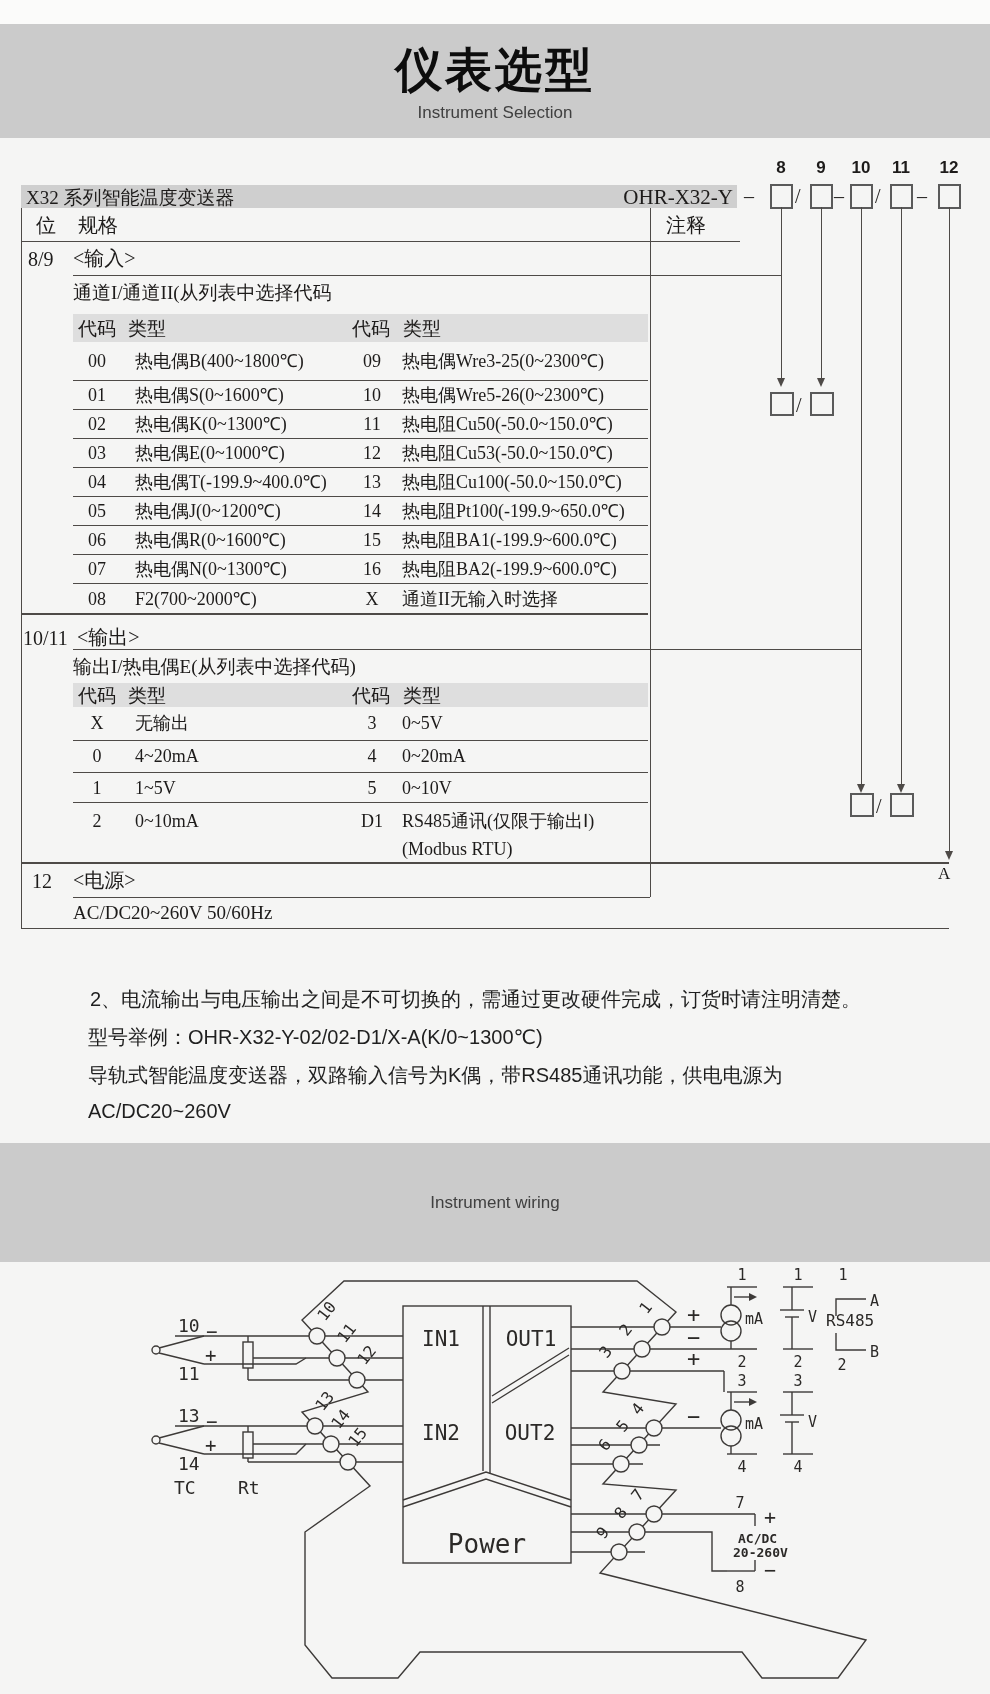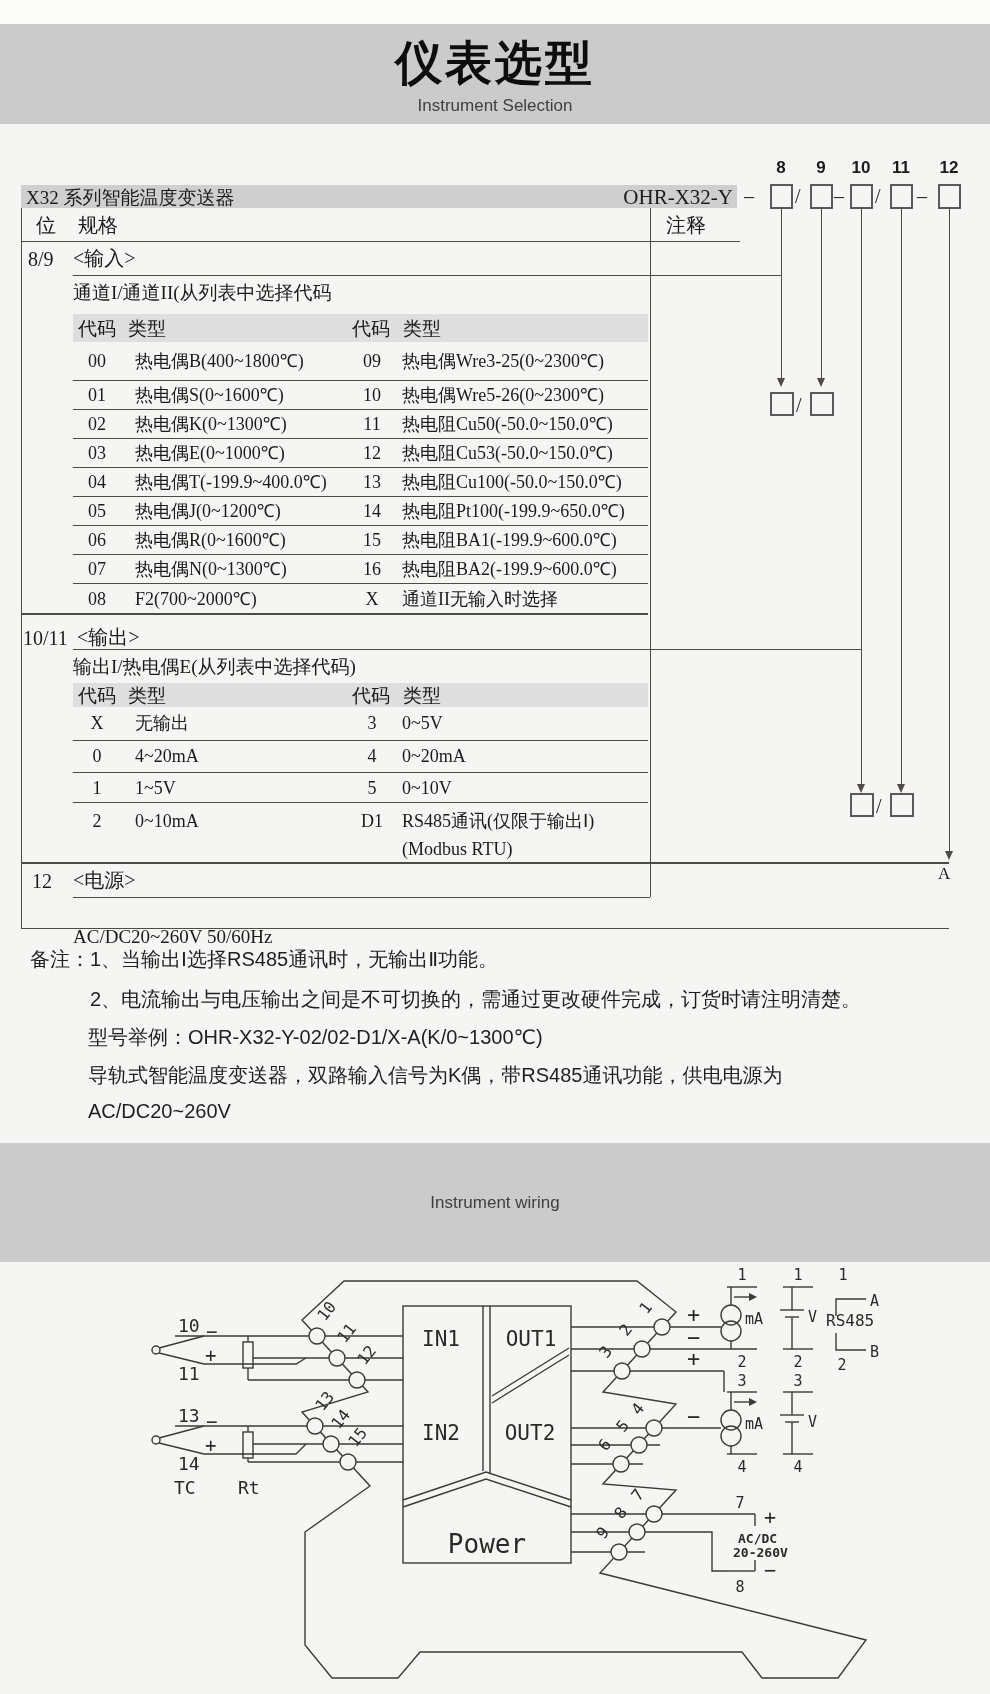--- a/index.html
+++ b/index.html
@@ -34,21 +34,21 @@
   .note{position:absolute;font-size:20px;color:#1f1f1f;white-space:nowrap;}
   svg text{fill:#2b2927;}
 </style>
 </head>
 <body>
 
 <div class="page">
 
   <div class="abs" style="left:0;top:0;width:990px;height:24px;background:#fbfbfa;"></div>
 
-  <div class="banner" style="top:24px;height:100px;">
+  <div class="banner" style="top:24px;height:114px;">
     <div class="zh">仪表选型</div>
     <div class="en">Instrument Selection</div>
   </div>
 
   <div class="titleband" style="left:21px;top:185px;width:716px;height:23px;"></div>
   <div class="abs serif t19" style="left:26px;top:187px;">X32 系列智能温度变送器</div>
   <div class="abs serif" style="left:585px;top:185px;width:148px;text-align:right;font-size:21px;">OHR-X32-Y</div>
 
   <div class="digit" style="left:769px;">8</div>
   <div class="digit" style="left:809px;">9</div>
@@ -208,24 +208,23 @@
       <span class="x1">0~10mA</span>
       <span class="c2">D1</span>
       <span class="x2">RS485通讯(仅限于输出Ⅰ)</span>
   </div>
   <div class="abs serif t18" style="left:402px;top:838px;">(Modbus  RTU)</div>
 
   <div class="ln" style="left:21px;top:862px;width:928px;height:2px;"></div>
   <div class="abs serif t20" style="left:32px;top:869px;">12</div>
   <div class="abs serif t20" style="left:73px;top:868px;">&lt;电源&gt;</div>
   <div class="ln" style="left:73px;top:897px;width:577px;height:1px;"></div>
-  <div class="abs serif t19" style="left:73px;top:926px;">AC/DC20~260V  50/60Hz</div>
+  <div class="abs serif t19" style="left:73px;top:902px;">AC/DC20~260V  50/60Hz</div>
   <div class="ln" style="left:21px;top:928px;width:928px;height:1px;"></div>
 
-  <div class="note" style="left:30px;top:946px;">备注：1、当输出Ⅰ选择RS485通讯时，无输出Ⅱ功能。</div>
   <div class="note" style="left:90px;top:986px;">2、电流输出与电压输出之间是不可切换的，需通过更改硬件完成，订货时请注明清楚。</div>
   <div class="note" style="left:88px;top:1024px;">型号举例：OHR-X32-Y-02/02-D1/X-A(K/0~1300℃)</div>
   <div class="note" style="left:88px;top:1062px;">导轨式智能温度变送器，双路输入信号为K偶，带RS485通讯功能，供电电源为</div>
   <div class="note" style="left:88px;top:1100px;">AC/DC20~260V</div>
 
   <div class="banner" style="top:1143px;height:119px;">
     <div class="en">Instrument wiring</div>
   </div>
 
   <svg class="abs" style="left:0;top:1262px;" width="990" height="432" viewBox="0 0 990 432" font-family="DejaVu Sans Mono, monospace" fill="none" stroke="#3d3a38" stroke-width="1.4">

